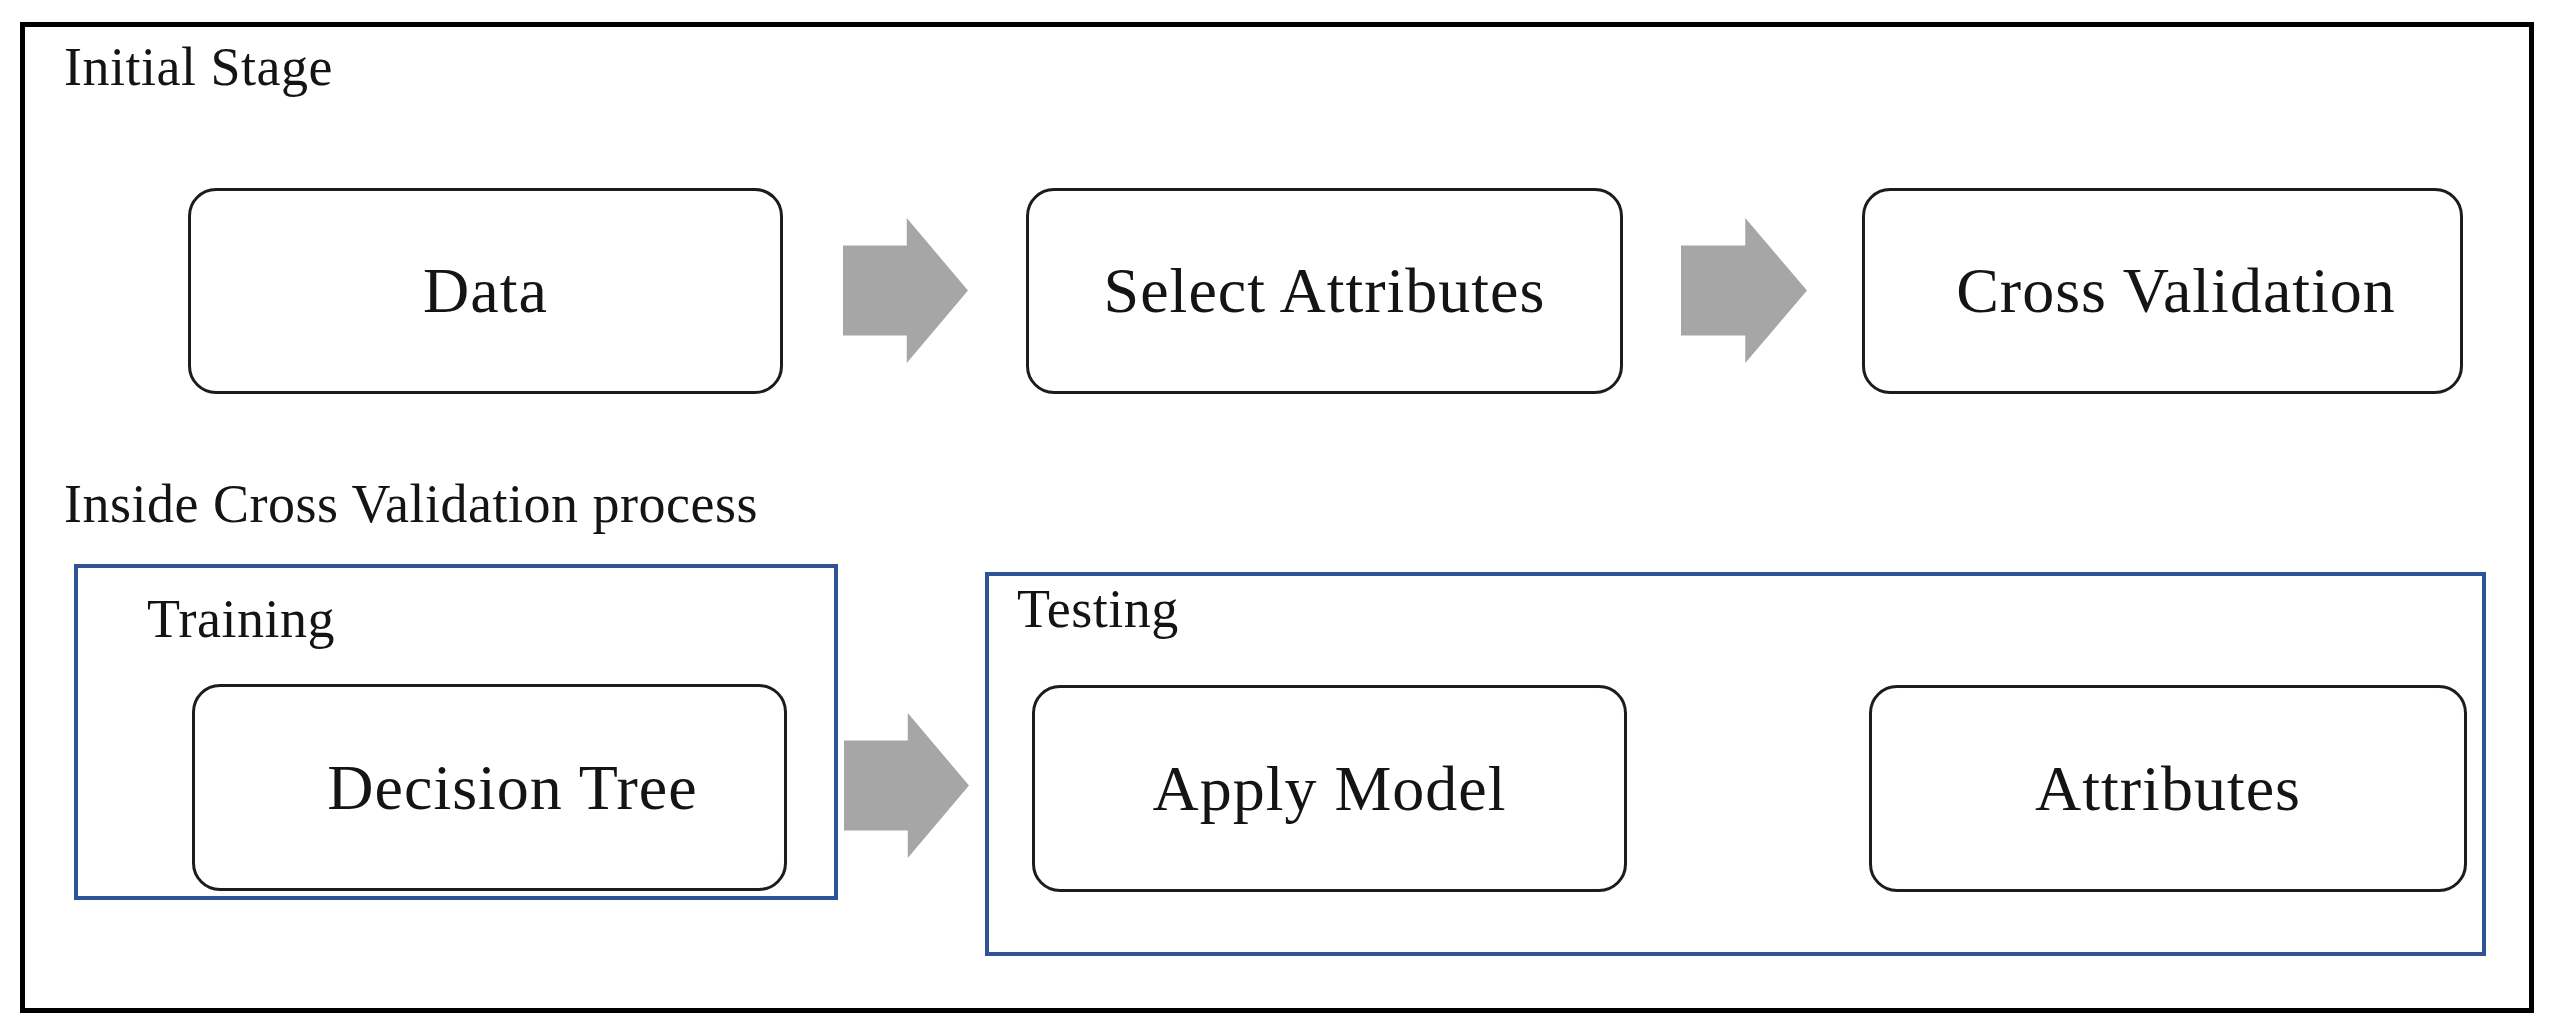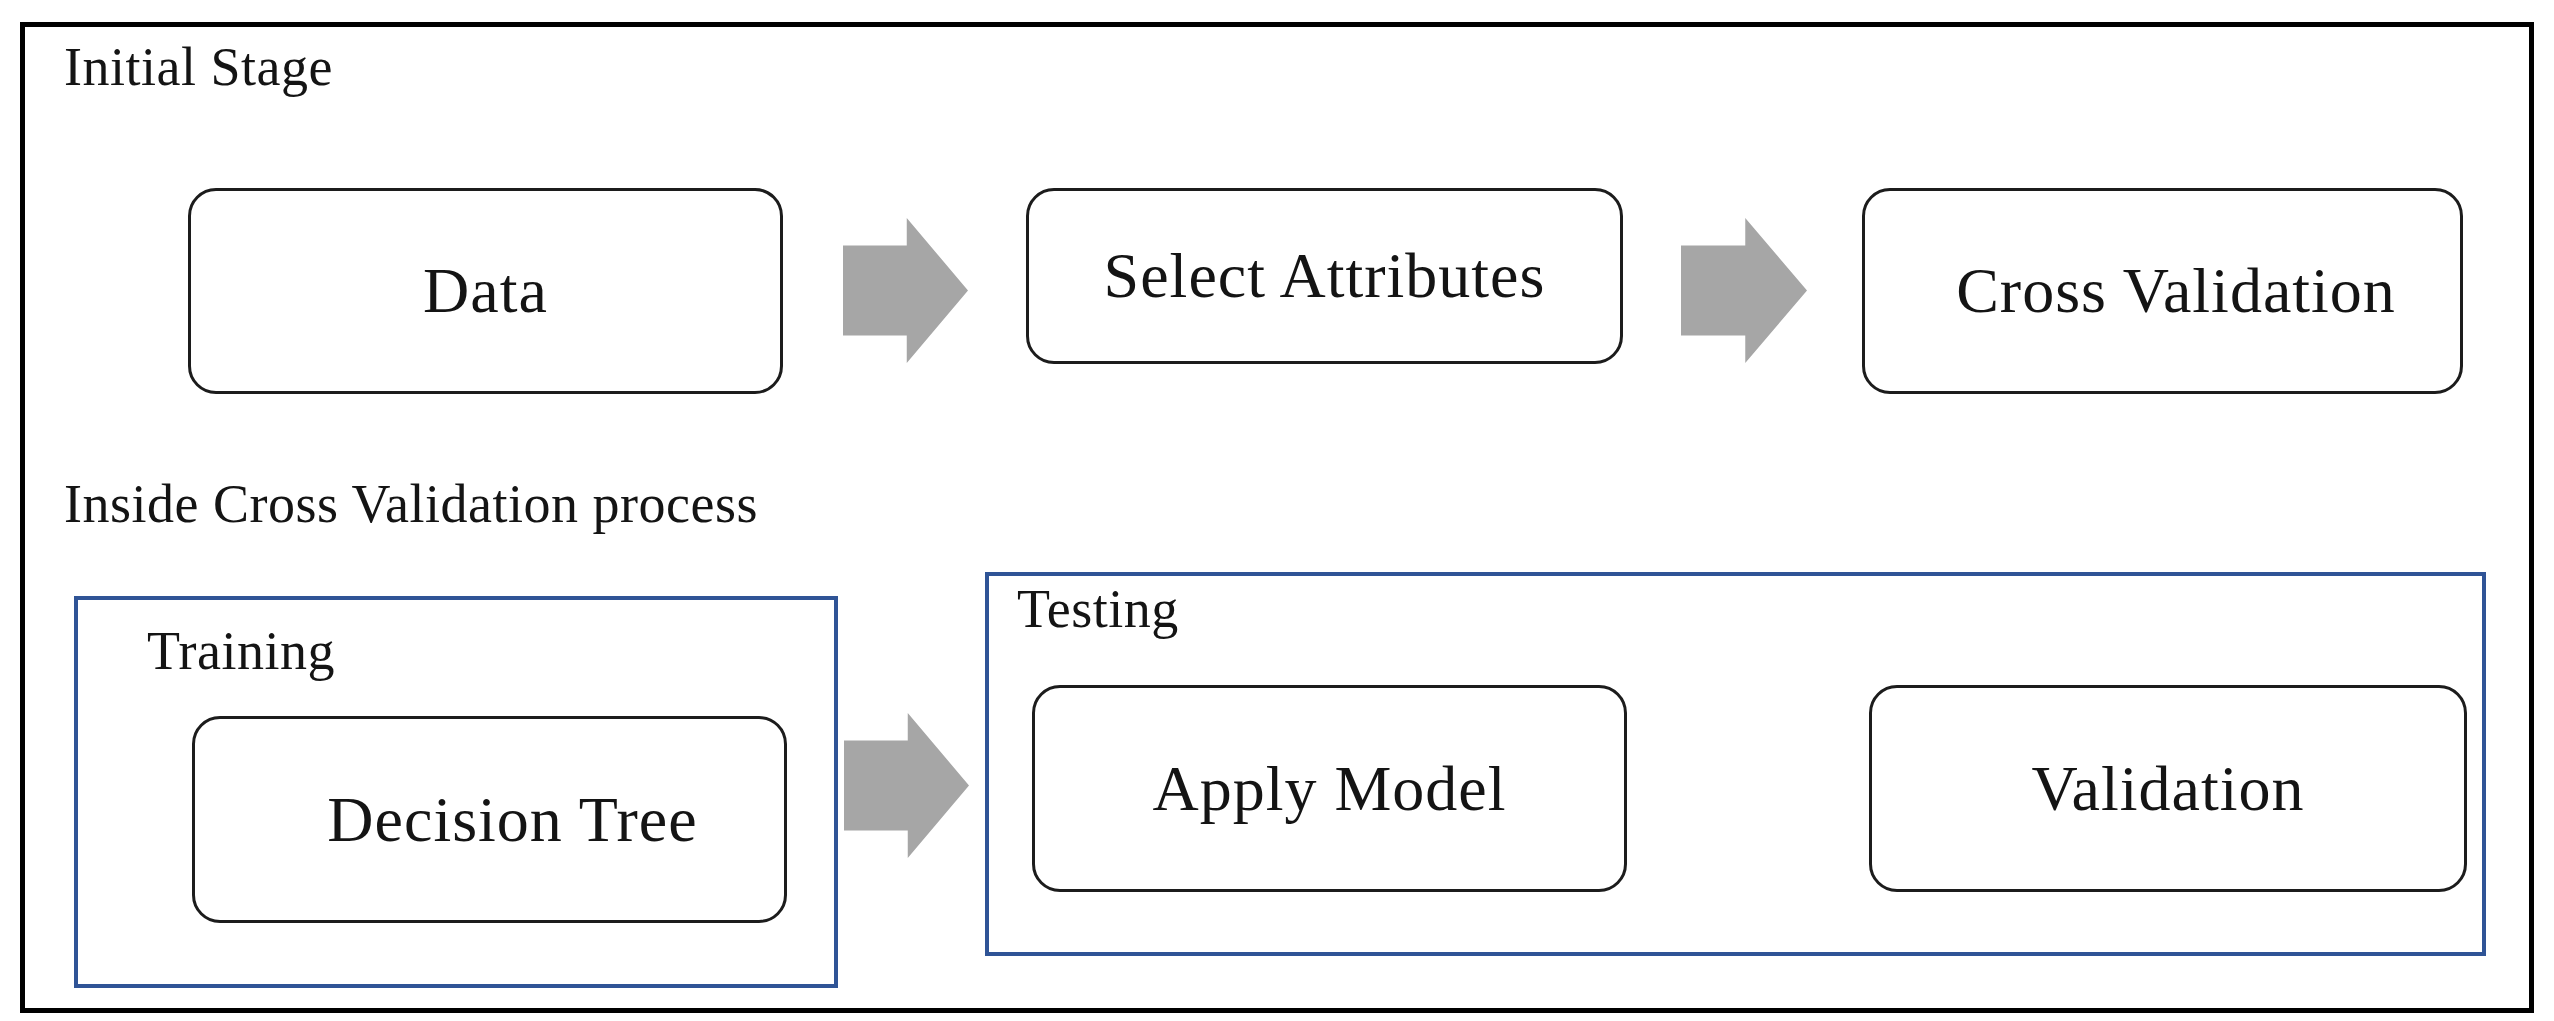--- a/index.html
+++ b/index.html
@@ -66,26 +66,26 @@
   .arrow {
     position: absolute;
     width: 125px;
     height: 145px;
     background: var(--arrow-fill, #a6a6a6);
     clip-path: polygon(0% 19%, 51% 19%, 51% 0%, 100% 50%, 51% 100%, 51% 81%, 0% 81%);
   }
   
   .label-initial   { left: 64px;  top: 32px;  }
   .node-data       { left: 188px; top: 180px; width: 595px; height: 206px; }
-  .node-select     { left: 1026px;top: 180px; width: 597px; height: 176px; }
+  .node-select     { left: 1026px;top: 180px; width: 597px; height: 206px; }
   .node-crossval   { left: 1862px;top: 180px; width: 601px; height: 206px; padding-left: 27px; }
   .arrow-1         { left: 843px; top: 210px; }
   .arrow-2         { left: 1681px;top: 210px; width: 126px; }
   .label-inside    { left: 64px;  top: 469px; }
-  .group-training  { left: 74px;  top: 588px; width: 764px;  height: 392px; }
+  .group-training  { left: 74px;  top: 556px; width: 764px;  height: 336px; }
   .label-training  { left: 69px;  top: 24px;  }
   .node-dtree      { left: 114px; top: 116px; width: 595px; height: 207px; padding-left: 46px; }
   .arrow-3         { left: 844px; top: 705px; }
   .group-testing   { left: 985px; top: 564px; width: 1501px; height: 384px; }
   .label-testing   { left: 28px;  top: 6px; text-align: right;   }
   .node-apply      { left: 43px;  top: 109px; width: 595px; height: 207px; }
   .node-perf       { left: 880px; top: 109px; width: 598px; height: 207px; }
 </style>
 </head>
 <body>
@@ -122,17 +122,17 @@
   </div>
 
   <div class="arrow arrow-3"></div>
 
   <div class="group group-testing">
     <div class="group-label label-testing">Testing</div>
     <div class="node node-apply">
       <span>Apply Model</span>
     </div>
     <div class="node node-perf">
-      <span>Validation</span>
+      <span>Attributes</span>
     </div>
   </div>
 
 </div>
 
 </body></html>

